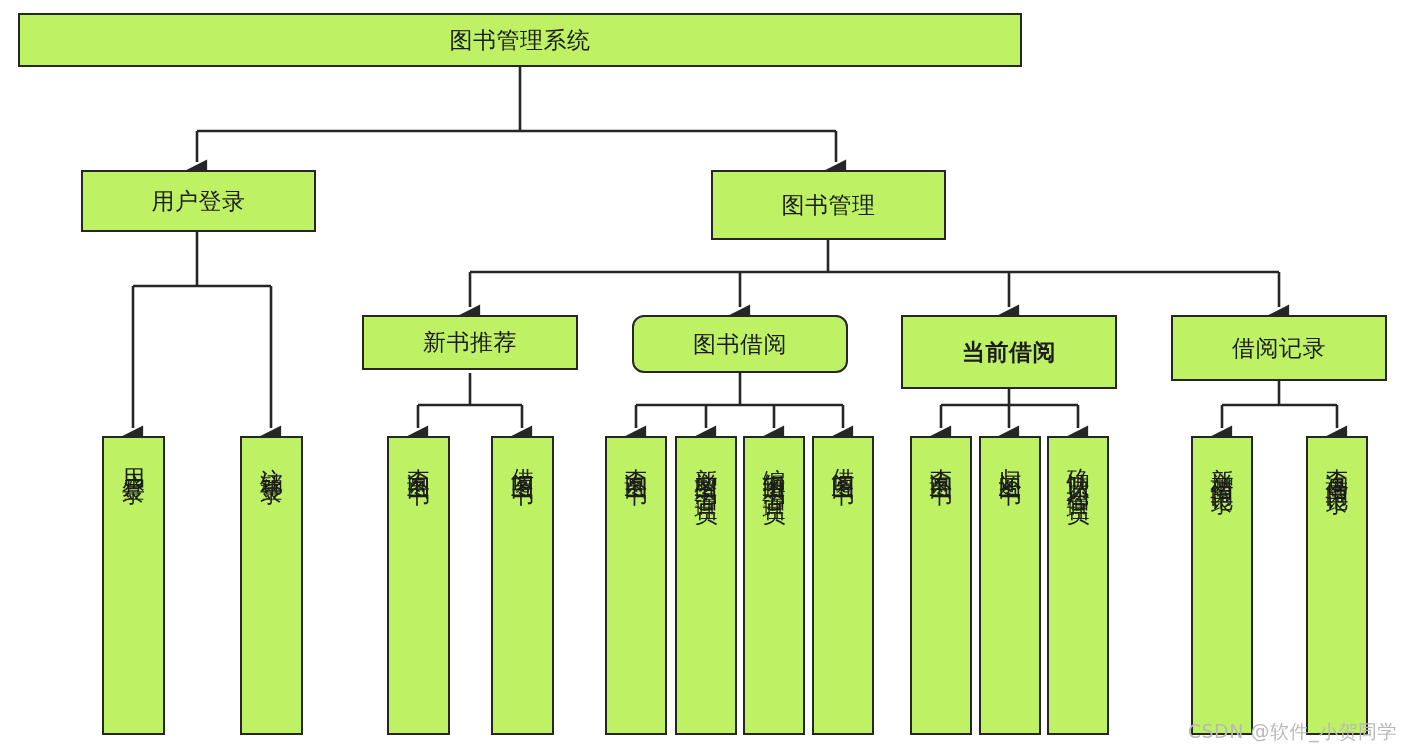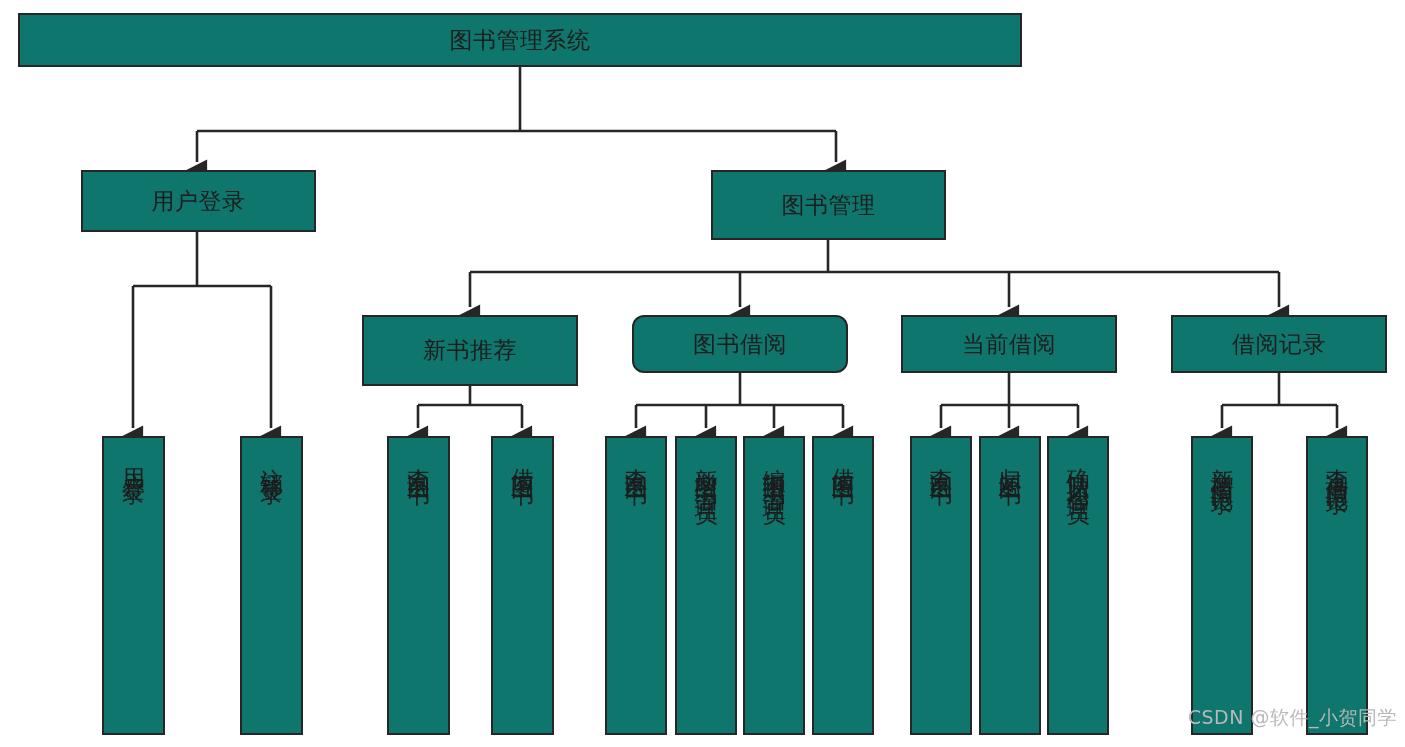--- a/index.html
+++ b/index.html
@@ -22,21 +22,21 @@
     position: absolute;
     left: 0;
     top: 0;
     width: 1405px;
     height: 747px;
     pointer-events: none;
   }
   .node {
     position: absolute;
     box-sizing: border-box;
-    background: #0f766e;
+    background: #bef264;
     border: 2.5px solid #262626;
     display: flex;
     align-items: center;
     justify-content: center;
     color: #1c1c1c;
   }
   .node-label {
     display: block;
     text-align: center;
     line-height: 1.25;
@@ -60,21 +60,21 @@
     text-orientation: upright;
     font-size: 23px;
     line-height: 1.08;
     letter-spacing: 5px;
     white-space: normal;
     max-height: 100%;
   }
   #watermark {
     position: absolute;
     right: 8px;
-    bottom: 16px;
+    bottom: 2px;
     font-size: 19px;
     color: #b9b9b9;
     letter-spacing: 0.5px;
     white-space: nowrap;
     user-select: none;
   }
 </style>
 </head>
 <body>
 
@@ -134,30 +134,30 @@
     <span class="node-label">图书管理系统</span>
   </div>
 
   <div class="node horiz" style="left:81px; top:170px; width:235px; height:62px;">
     <span class="node-label">用户登录</span>
   </div>
   <div class="node horiz" style="left:711px; top:170px; width:235px; height:70px;">
     <span class="node-label">图书管理</span>
   </div>
 
-  <div class="node horiz" style="left:362px; top:315px; width:216px; height:71px;">
+  <div class="node horiz" style="left:362px; top:315px; width:216px; height:55px;">
     <span class="node-label">新书推荐</span>
   </div>
   <div class="node horiz" style="left:632px; top:315px; width:216px; height:58px;border-radius:12px;">
     <span class="node-label">图书借阅</span>
   </div>
-  <div class="node horiz" style="left:901px; top:315px; width:216px; height:58px;">
+  <div class="node horiz" style="left:901px; top:315px; width:216px; height:74px;font-weight:bold;">
     <span class="node-label">当前借阅</span>
   </div>
-  <div class="node horiz" style="left:1171px; top:315px; width:216px; height:58px;">
+  <div class="node horiz" style="left:1171px; top:315px; width:216px; height:66px;">
     <span class="node-label">借阅记录</span>
   </div>
 
   <div class="node vert" style="left:102px; top:436px; width:63px; height:299px;">
     <span class="node-label">用户登录</span>
   </div>
   <div class="node vert" style="left:240px; top:436px; width:63px; height:299px;">
     <span class="node-label">注销登录</span>
   </div>
 

